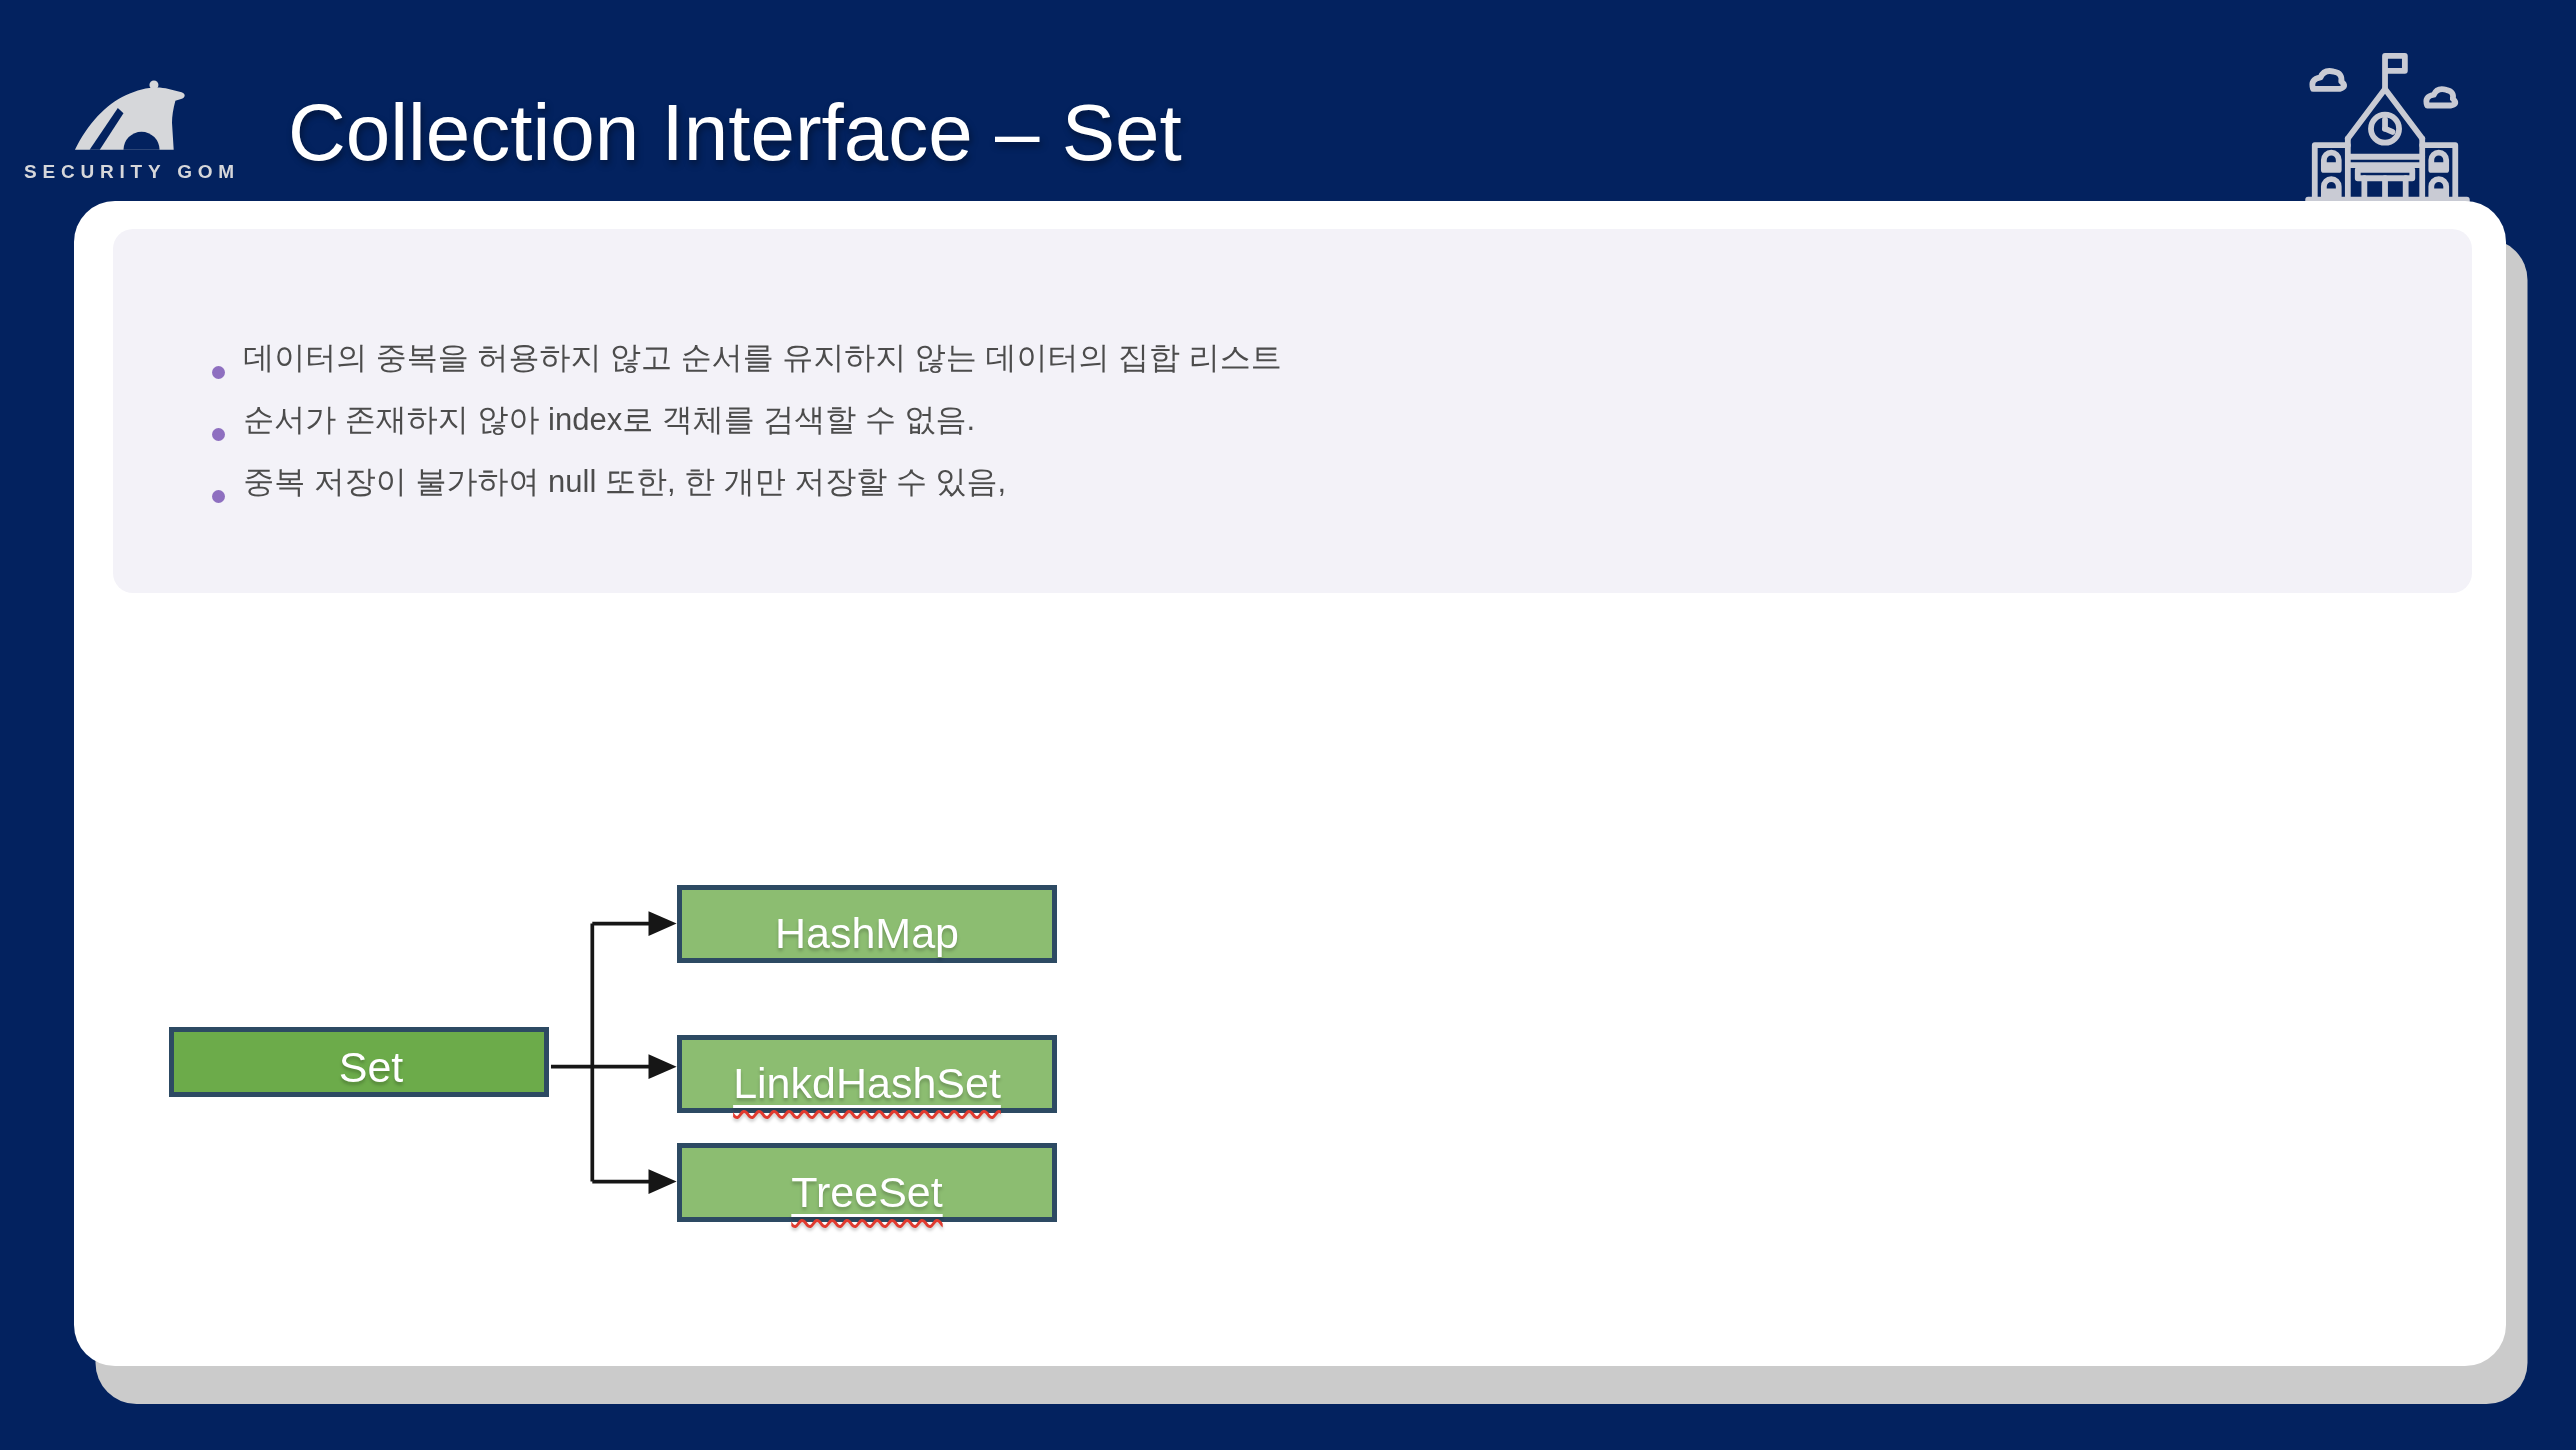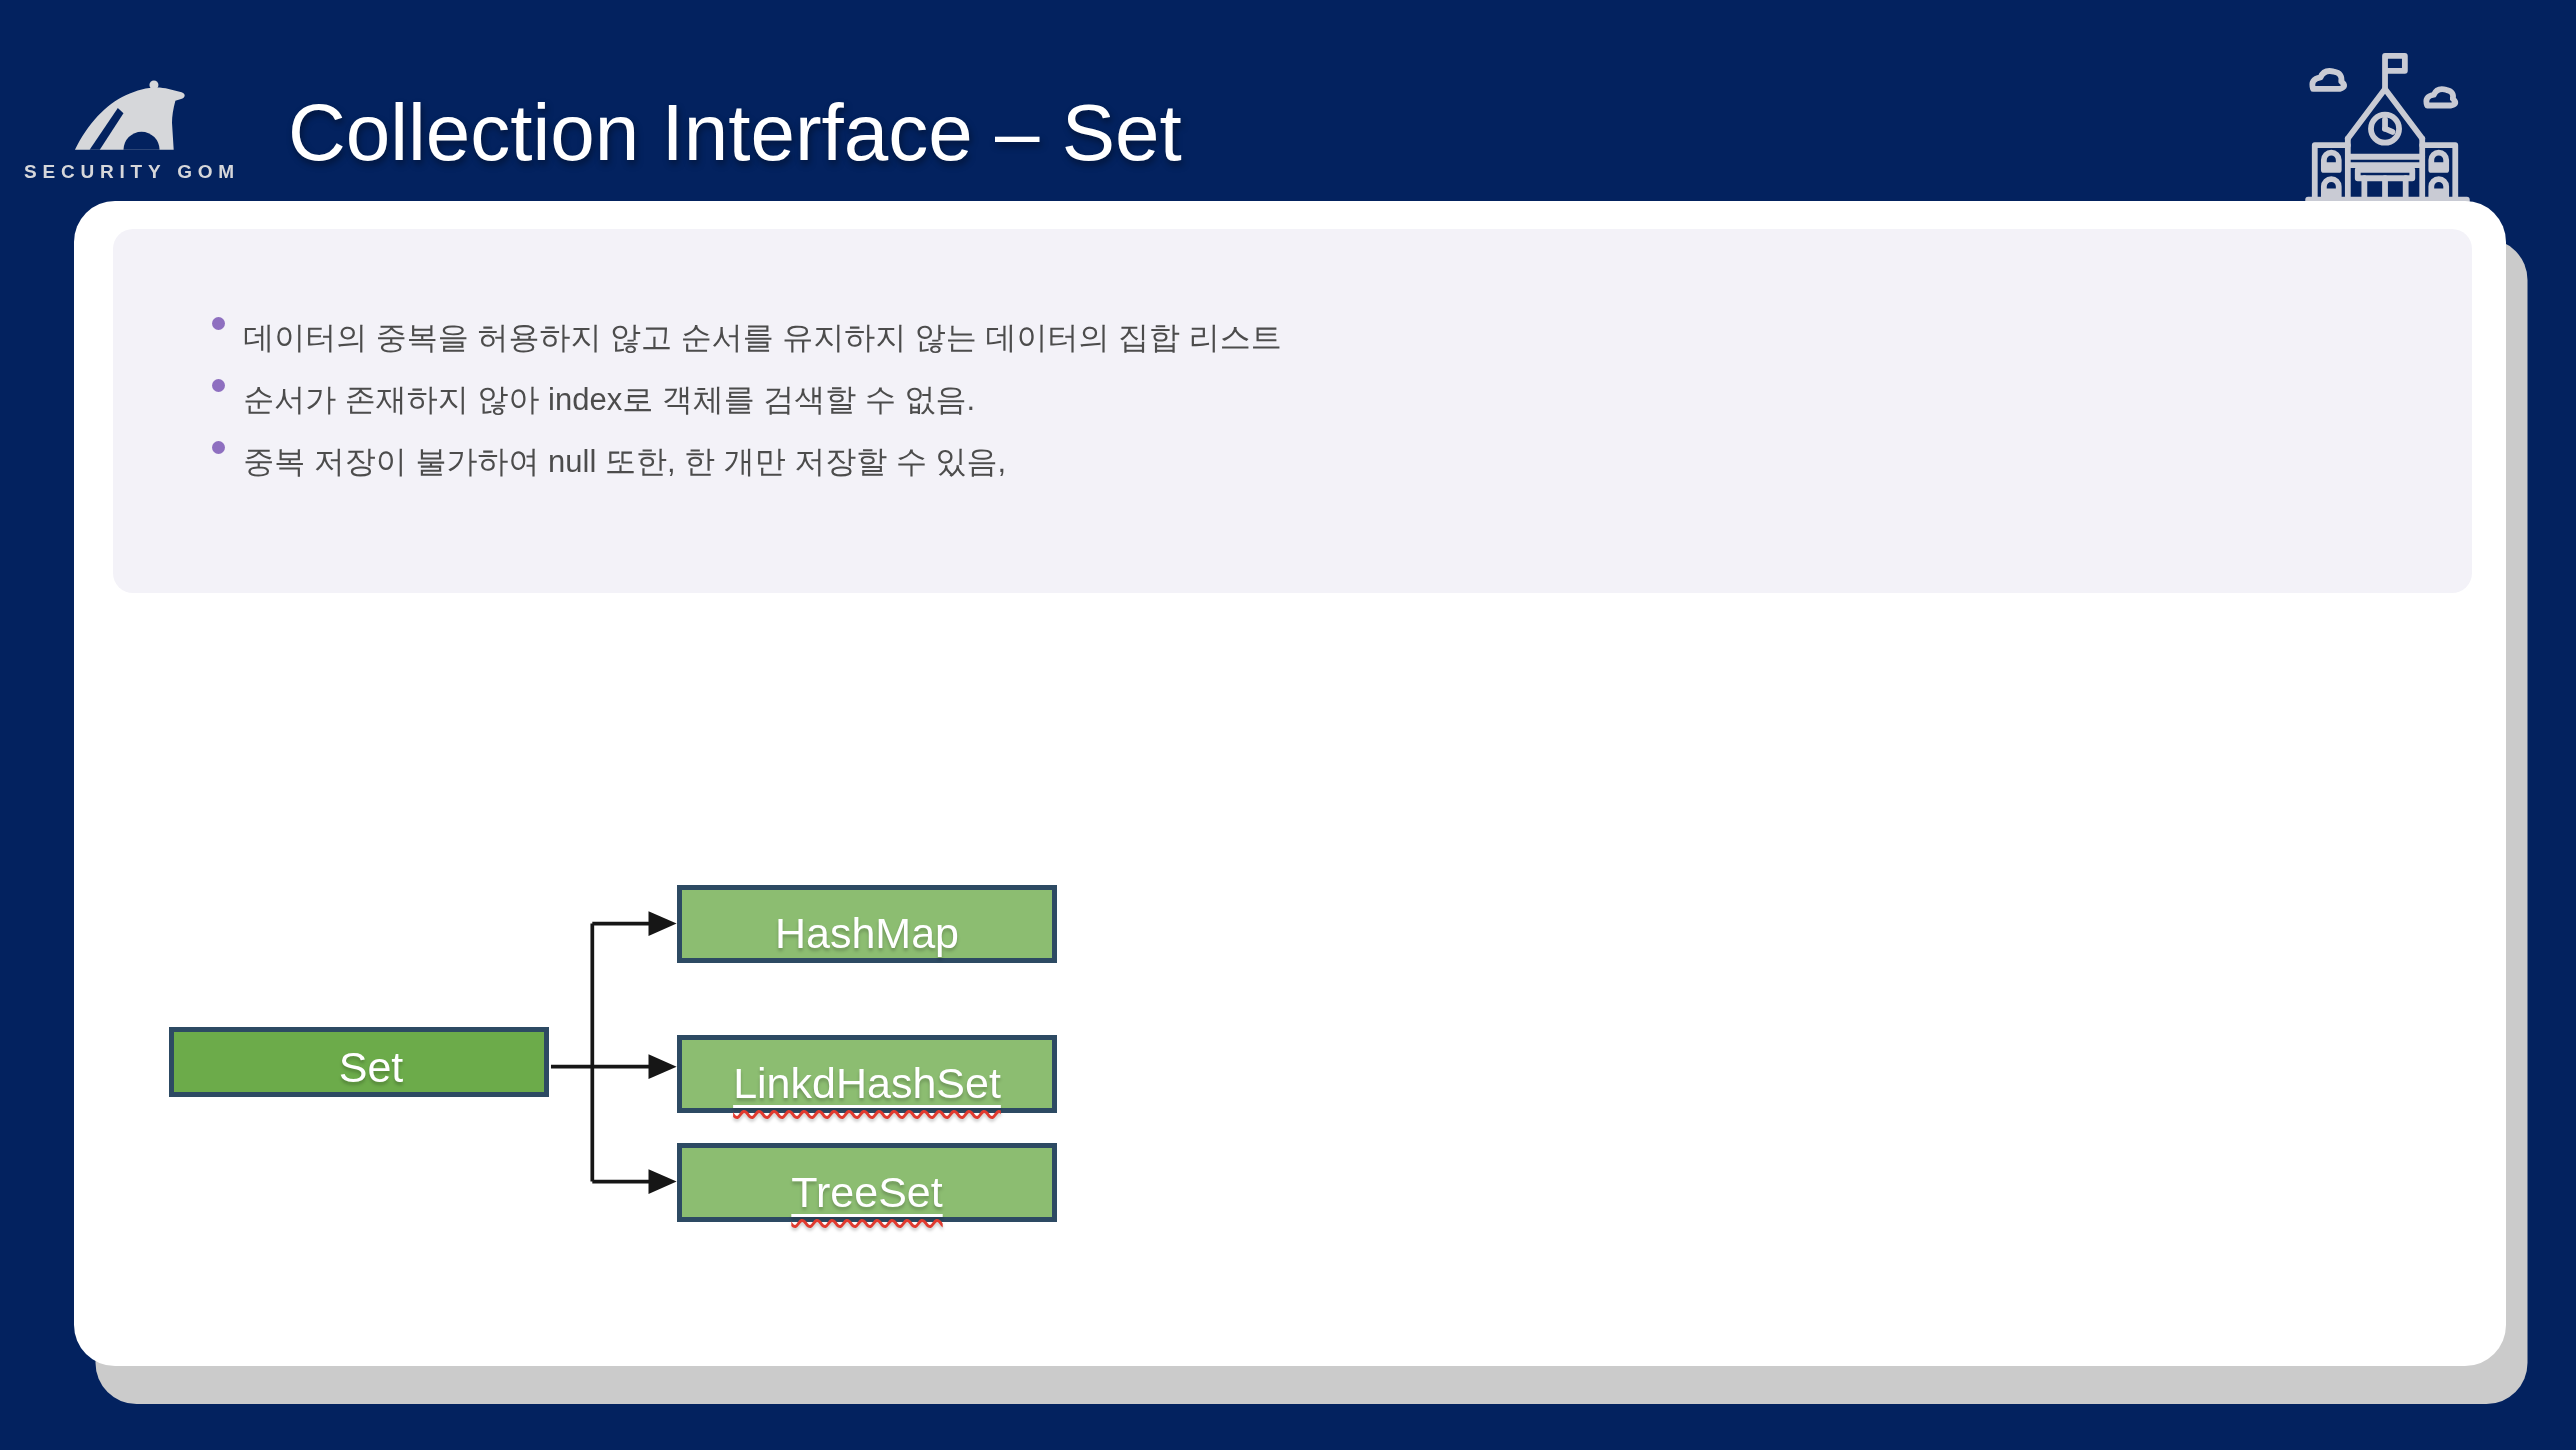--- a/index.html
+++ b/index.html
@@ -48,21 +48,21 @@
   .panel{
     position:absolute;left:39px;top:28px;width:2359px;height:364px;
     background:var(--panel);border-radius:20px;
     padding:73px 0 0 48px;box-sizing:border-box;
   }
   .heading-row{display:flex;align-items:center;height:50px;gap:11.6px;}
   .heading-row svg{flex:0 0 auto;}
   .heading{font-size:41px;color:var(--ink);font-weight:400;white-space:nowrap;}
   .bullets{list-style:none;margin:15px 0 0 0;padding:0;}
   .bullets li{
-    display:flex;align-items:flex-start;height:62px;padding-left:51px;
+    display:flex;align-items:flex-end;height:62px;padding-left:51px;
     font-size:31px;color:var(--body-ink);white-space:nowrap;
   }
   .dot{
     flex:0 0 auto;width:13.2px;height:13.2px;border-radius:50%;
     background:var(--dot);margin-right:18px;
   }
   
   .connectors{position:absolute;left:0;top:0;width:2432px;height:1165px;pointer-events:none;}
   .box{
     position:absolute;width:380px;box-sizing:border-box;

